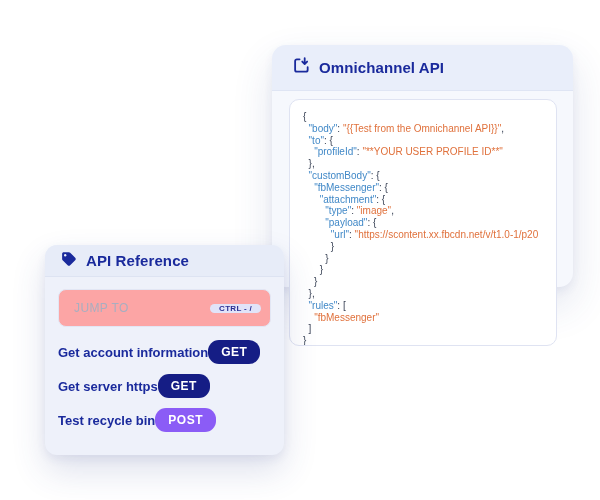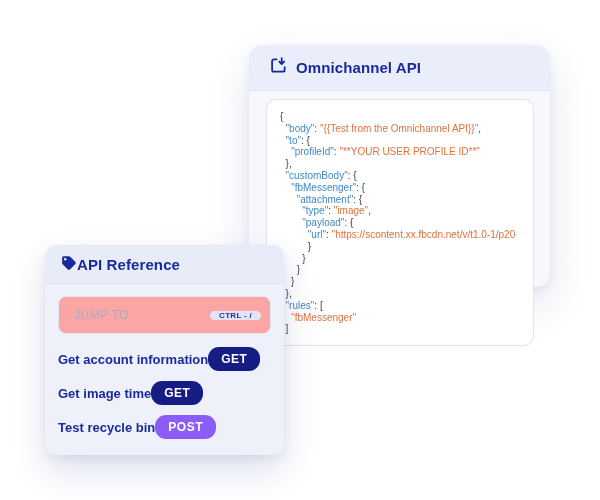--- a/index.html
+++ b/index.html
@@ -7,21 +7,21 @@
   body {
     width: 600px; height: 500px;
     position: relative;
     background: #ffffff;
     font-family: "Liberation Sans", sans-serif;
     overflow: hidden;
   }
 
   
   .card-omni {
-    position: absolute; left: 249px; top: 45px;
+    position: absolute; left: 272px; top: 45px;
     width: 301px; height: 242px;
     background: #f6f8fd;
     border-radius: 14px;
     box-shadow: 0 18px 40px rgba(50,70,140,0.14), 0 4px 10px rgba(50,70,140,0.07);
     z-index: 1;
   }
   .card-omni .card-header {
     height: 46px;
     background: #e9eefa;
     border-radius: 14px 14px 0 0;
@@ -55,25 +55,25 @@
   
   .card-ref {
     position: absolute; left: 45px; top: 245px;
     width: 239px; height: 210px;
     background: #eef1fa;
     border-radius: 12px;
     box-shadow: 0 16px 34px rgba(50,70,140,0.16), 0 4px 10px rgba(50,70,140,0.08);
     z-index: 2;
   }
   .card-ref .card-header {
-    height: 39px;
+    height: 32px;
     background: #e7ecf8;
     border-radius: 12px 12px 0 0;
     border-bottom: 1px solid #dde3f2;
-    display: flex; align-items: center; 
+    display: flex; align-items: center; gap: 9px;
     padding-left: 15px;
   }
   .jump-box {
     margin: 12px 13px 0 13px;
     height: 38px;
     background: #fca5a5;
     border: 1px solid #e2e6f4;
     border-radius: 8px;
     display: flex; align-items: center;
     padding: 0 9px 0 13px;
@@ -162,21 +162,21 @@
     <input type="text" value="" placeholder="JUMP TO" style="">
     <span class="kbd-pill">CTRL - /</span>
   </div>
 
   <div class="rows">
     <div class="endpoint-row">
       <span class="endpoint-label">Get account information</span>
       <span class="method-badge" style="background: rgb(21, 29, 133);">GET</span>
     </div>
     <div class="endpoint-row">
-      <span class="endpoint-label">Get image time</span>
+      <span class="endpoint-label">Get server https</span>
       <span class="method-badge" style="background: rgb(21, 29, 133);">GET</span>
     </div>
     <div class="endpoint-row">
       <span class="endpoint-label">Test recycle bin</span>
       <span class="method-badge" style="background: #8b5cf6;">POST</span>
     </div>
   </div>
 </div>
 
 </body></html>

